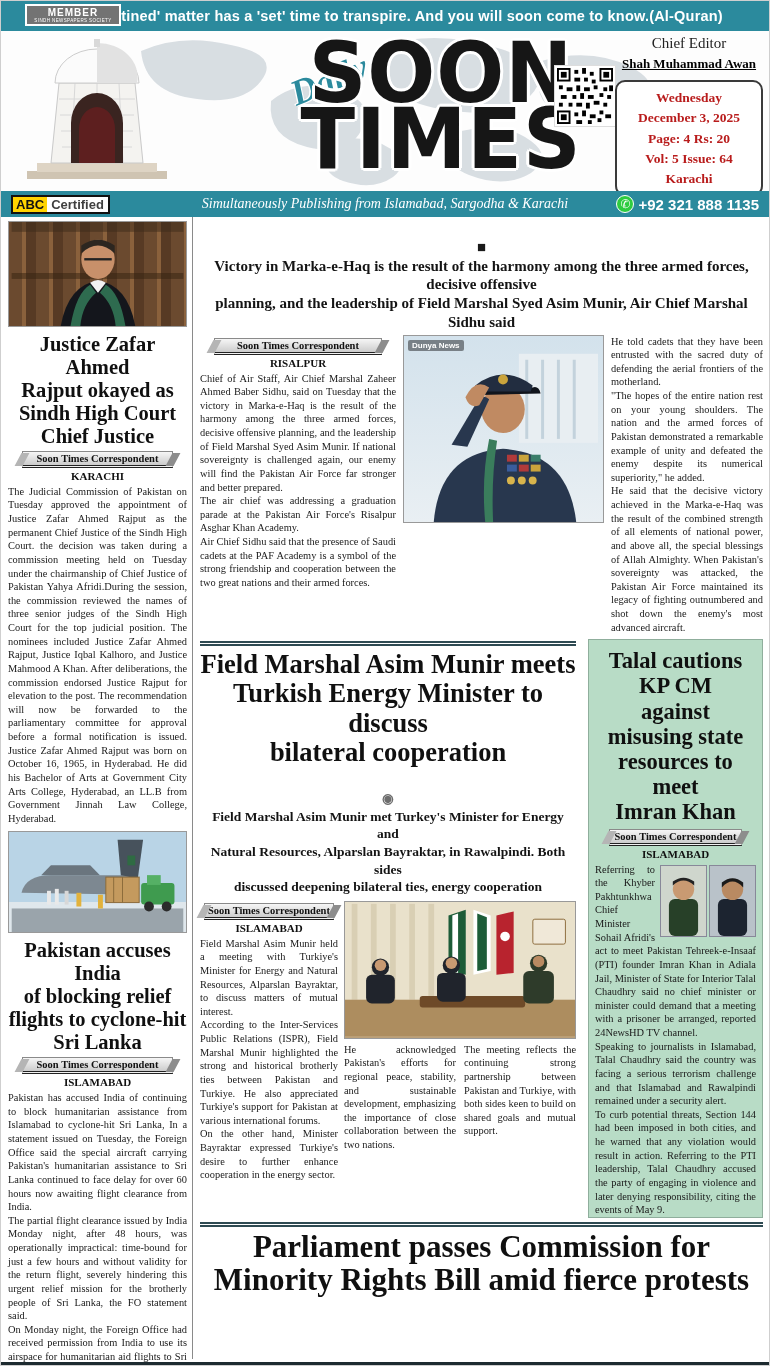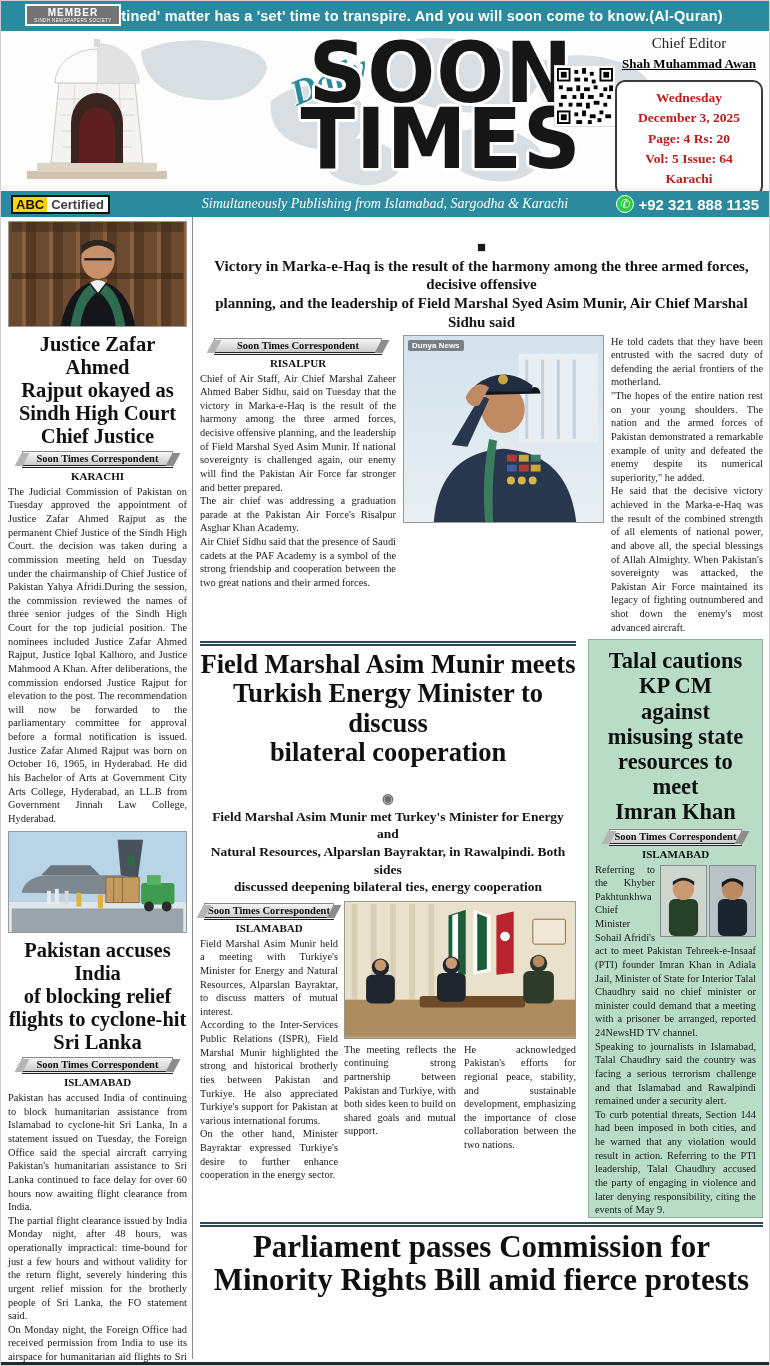--- a/index.html
+++ b/index.html
@@ -384,22 +384,22 @@
                       <circle cx="202" cy="62" r="9"></circle>
                   </g>
                   <circle cx="37" cy="66" r="0" fill="#c08a62"></circle>
                   <circle cx="111" cy="62" r="6" fill="#c99succeed" opacity="0"></circle>
                   <circle cx="111" cy="62" r="6" fill="#c99a72"></circle>
                     <circle cx="37" cy="64" r="6" fill="#c99a72"></circle>
                     <circle cx="202" cy="60" r="6" fill="#b98a62"></circle>
                 </svg>
               </div>
               <div class="fm-cols">
+                <p class="bd">He acknowledged Pakistan's efforts for regional peace, stability, and sustainable development, emphasizing the importance of close collaboration between the two nations.</p>
                 <p class="bd">The meeting reflects the continuing strong partnership between Pakistan and Turkiye, with both sides keen to build on shared goals and mutual support.</p>
-                <p class="bd">He acknowledged Pakistan's efforts for regional peace, stability, and sustainable development, emphasizing the importance of close collaboration between the two nations.</p>
               </div>
             </div>
           </div>
         </section>
 
         <section class="talal">
           <h2 class="hl talal-hl">Talal cautions KP CM
 against misusing state
 resources to meet
 Imran Khan</h2>

